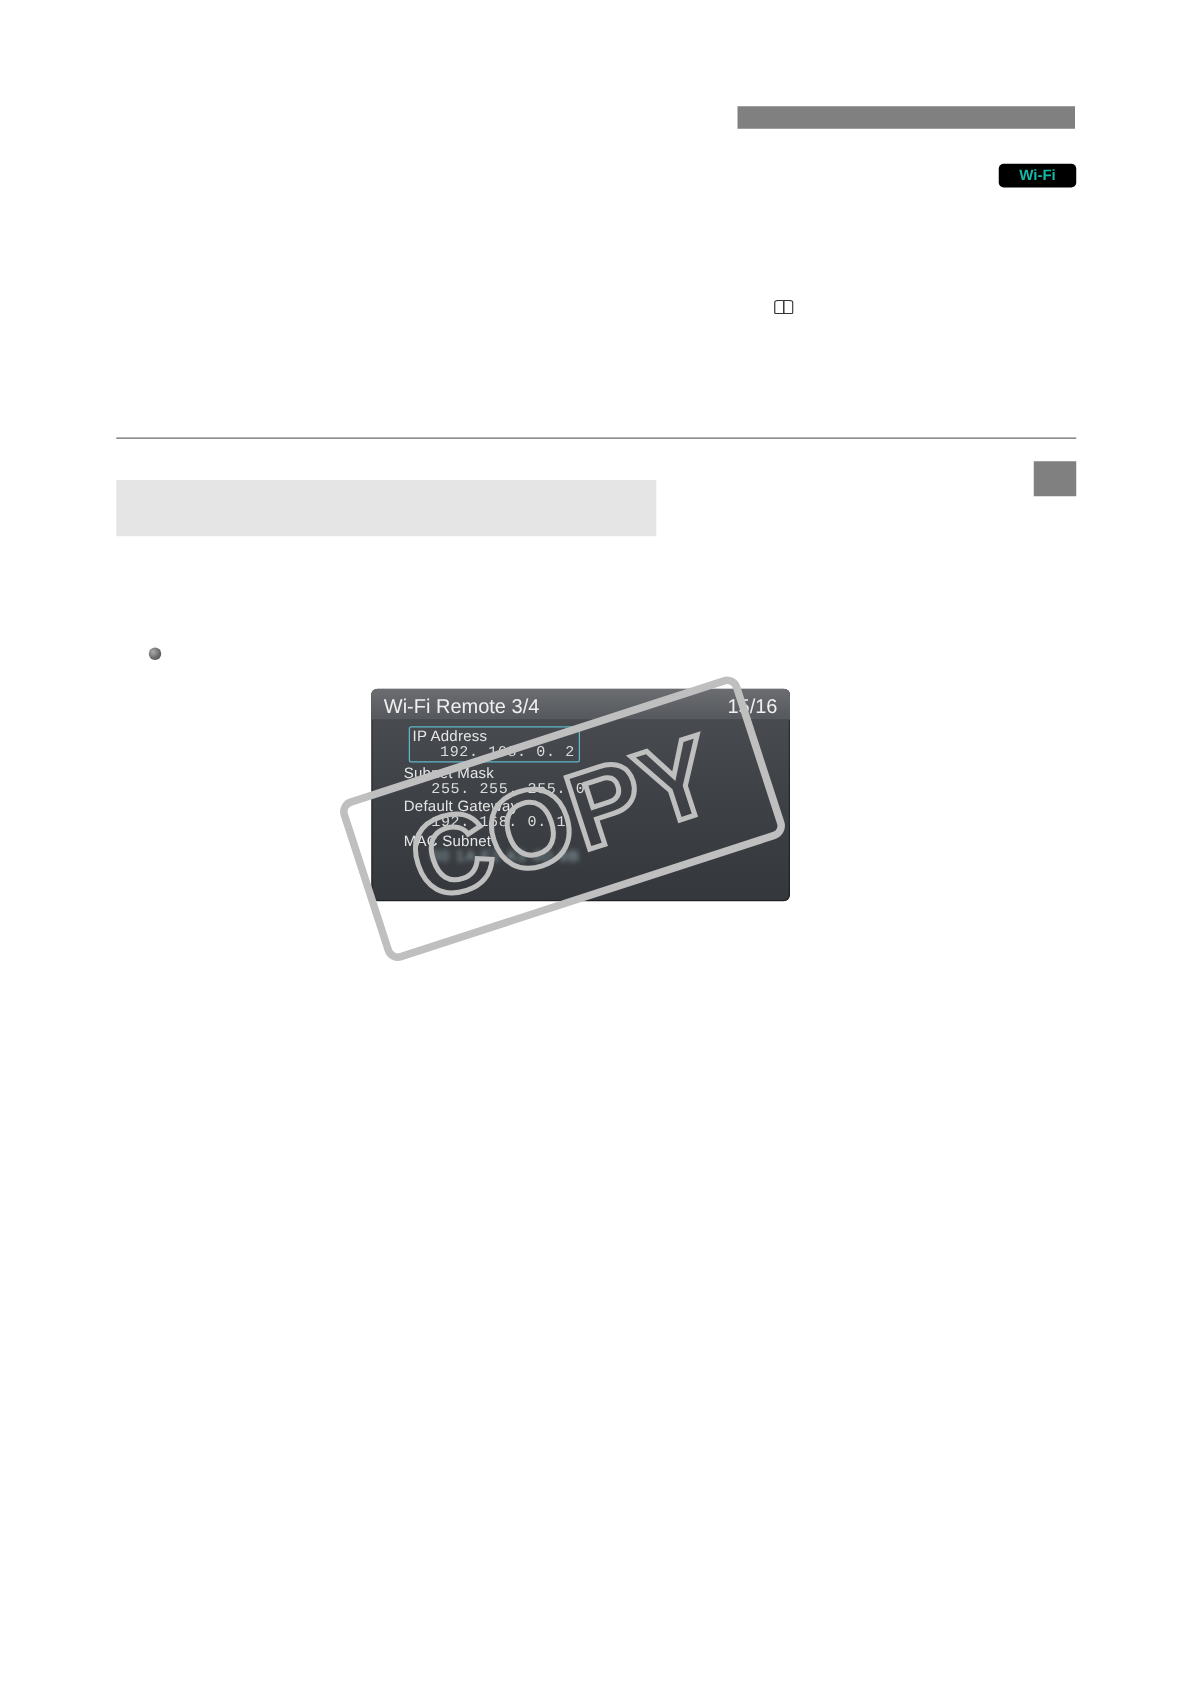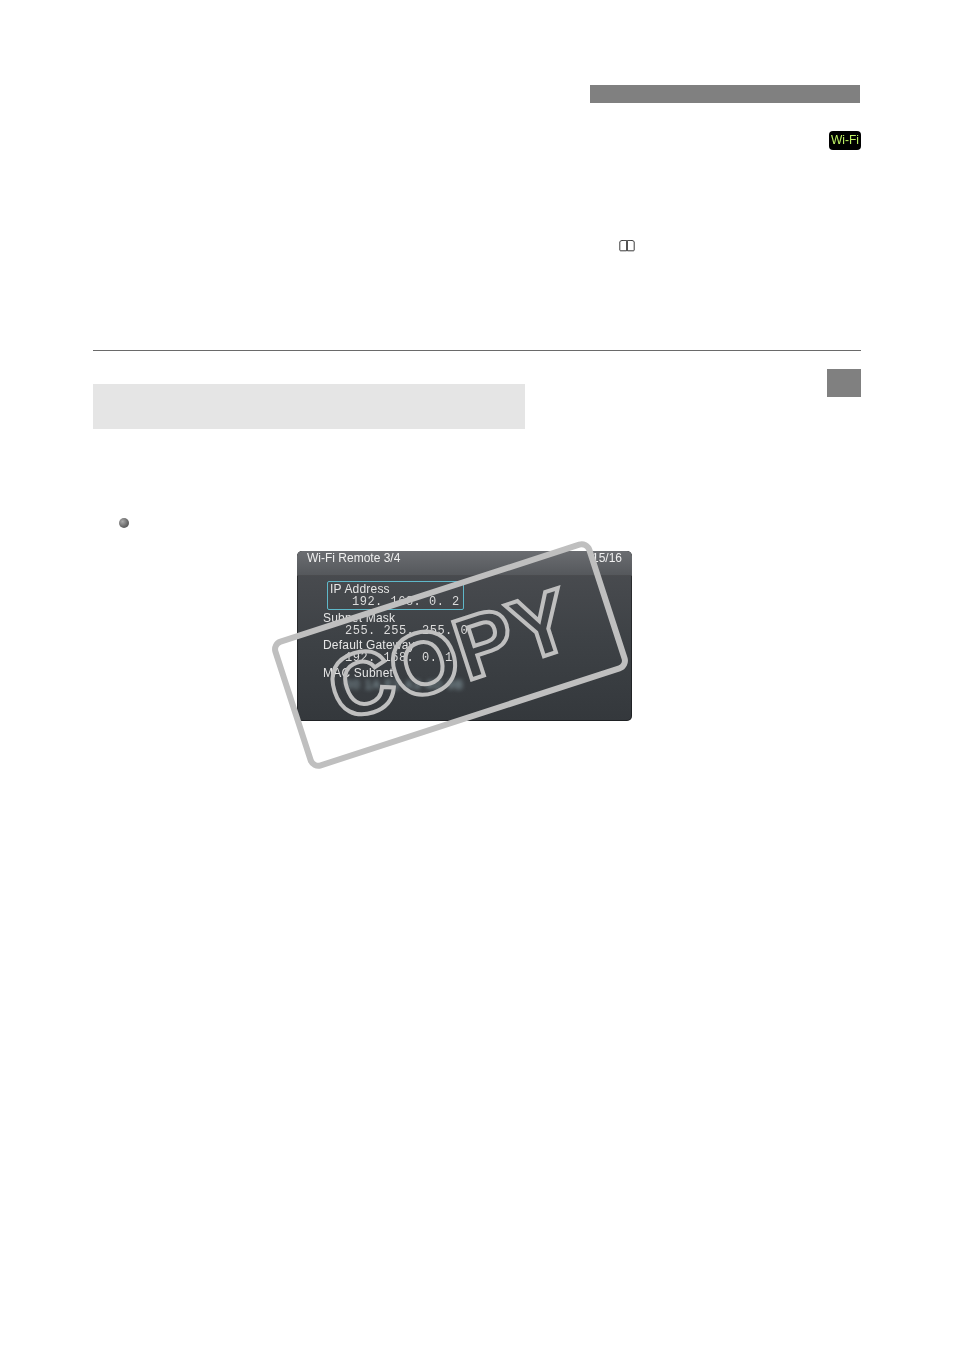--- a/index.html
+++ b/index.html
@@ -26,27 +26,27 @@
     top: 369px;
     right: 93px;
     width: 34px;
     height: 28px;
     background: #808080;
   }
   .wifi-badge {
     position: absolute;
     top: 131px;
     right: 93px;
-    width: 32px;
+    width: 62px;
     height: 19px;
     background: #000;
     border-radius: 4px;
-    color: #bef264;
-    font-size: 12px;
-    font-weight: normal;
+    color: #14b8a6;
+    font-size: 12px;
+    font-weight: bold;
     text-align: center;
     line-height: 19px;
     font-family: Arial, sans-serif;
   }
   .book-icon {
     position: absolute;
     top: 240px;
     left: 619px;
     width: 16px;
     height: 12px;
@@ -91,22 +91,22 @@
     color: #e8e9eb;
     font-family: "Helvetica Neue", Arial, sans-serif;
     overflow: hidden;
   }
   .cam-header {
     height: 24px;
     background: linear-gradient(180deg, #6b6d71 0%, #55585c 100%);
     border-top-left-radius: 5px;
     border-top-right-radius: 5px;
     display: flex;
-    align-items: flex-start;
-    font-size: 12px;
+    align-items: flex-end;
+    font-size: 16px;
     color: #f0f0f0;
     padding: 0 10px;
     justify-content: space-between;
     border-bottom: 1px solid rgba(0,0,0,0.3);
   }
   .cam-body {
     padding: 4px 0 0 18px;
   }
   .cam-row {
     padding: 1px 12px 1px 8px;

